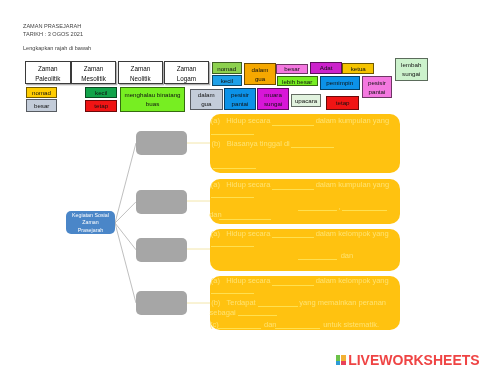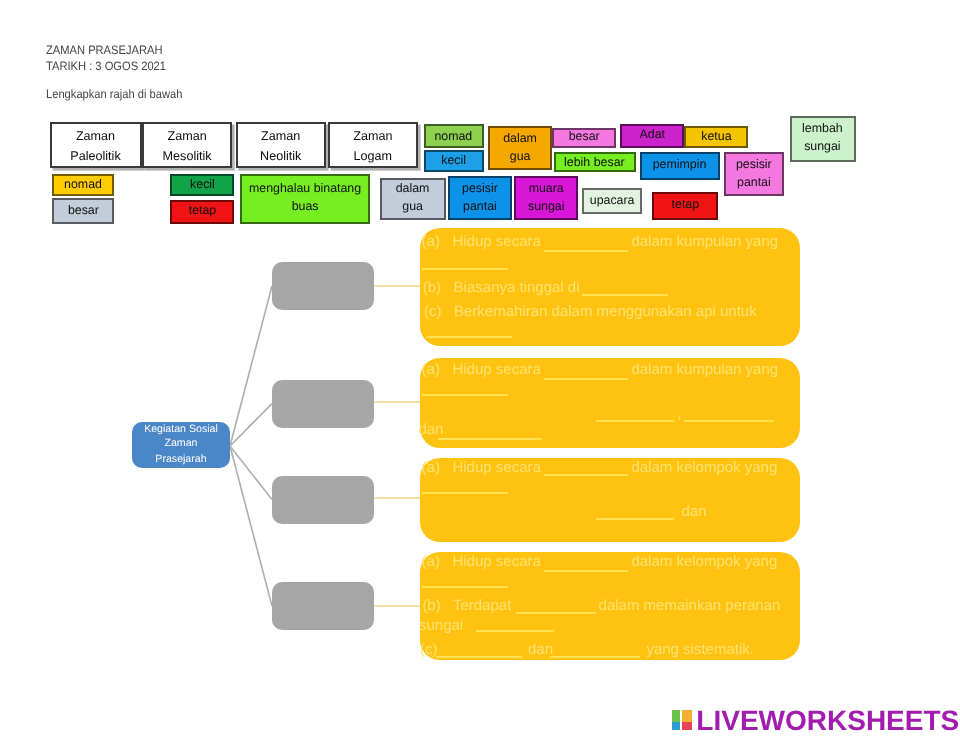--- a/index.html
+++ b/index.html
@@ -26,21 +26,21 @@
   .grey{position:absolute;background:#a6a6a6;border-radius:5px;}
   .bluebox{position:absolute;background:#4a86c8;border-radius:5px;color:#ffffff;
         display:flex;flex-direction:column;align-items:center;justify-content:center;
         text-align:center;font-size:5.3px;line-height:7.6px;}
 
   svg.lines{position:absolute;left:0;top:0;width:480px;height:371px;pointer-events:none;}
 
   .logo{position:absolute;display:flex;align-items:flex-start;}
   .logomark{position:relative;width:10.2px;height:10.2px;margin-right:2.3px;}
   .logomark i{position:absolute;display:block;}
-  .logotext{font-size:14px;font-weight:bold;color:#a21caf;letter-spacing:0px;line-height:10px;
+  .logotext{font-size:14px;font-weight:bold;color:#ef4444;letter-spacing:0px;line-height:10px;
             font-family:"Liberation Sans",sans-serif;}
 </style>
 </head>
 <body>
 
 <div class="page">
 
   <div class="hdr" style="left:23px;top:21.5px">ZAMAN PRASEJARAH</div>
   <div class="hdr" style="left:23px;top:30px">TARIKH : 3 OGOS 2021</div>
   <div class="hdr" style="left:23px;top:43.8px">Lengkapkan rajah di bawah</div>
@@ -125,21 +125,20 @@
       </div>
     </div>
 
   <div class="panel" style="left:210px;top:114px;width:189.5px;height:59.2px">
     <span class="ln" style="left:0.8px;top:2.10px">(a)&nbsp;&nbsp; Hidup secara</span>
     <span class="bl" style="left:61.5px;top:10.75px;width:42.5px"></span>
     <span class="ln" style="left:105.7px;top:2.10px">dalam kumpulan yang</span>
     <span class="bl" style="left:1.3px;top:20.2px;width:43.2px"></span>
     <span class="ln" style="left:1.4px;top:25px">(b)&nbsp;&nbsp; Biasanya tinggal di</span>
     <span class="bl" style="left:81px;top:33px;width:43.4px"></span>
-    <span class="ln" style="left:2px;top:36.70px">(c)&nbsp;&nbsp; Berkemahiran dalam menggunakan api untuk</span>
     <span class="bl" style="left:2.5px;top:54.2px;width:43.5px"></span>
   </div>
 
   <div class="panel" style="left:210px;top:178.8px;width:189.5px;height:45.1px">
     <span class="ln" style="left:0.8px;top:1.50px">(a)&nbsp;&nbsp; Hidup secara</span>
     <span class="bl" style="left:61.5px;top:10px;width:42.5px"></span>
     <span class="ln" style="left:105.7px;top:1.50px">dalam kumpulan yang</span>
     <span class="bl" style="left:1.3px;top:18.7px;width:43.2px"></span>
     <span class="bl" style="left:87.5px;top:31.7px;width:39.5px"></span>
     <span class="ln" style="left:128.6px;top:23.40px">,</span>
@@ -157,28 +156,28 @@
     <span class="ln" style="left:130.7px;top:22.40px">dan</span>
   </div>
 
   <div class="panel" style="left:210px;top:276.2px;width:189.5px;height:53.7px">
     <span class="ln" style="left:0.8px;top:0.30px">(a)&nbsp;&nbsp; Hidup secara</span>
     <span class="bl" style="left:61.5px;top:8.5px;width:42.5px"></span>
     <span class="ln" style="left:105.7px;top:0.30px">dalam kelompok yang</span>
     <span class="bl" style="left:1.3px;top:17.1px;width:43.2px"></span>
     <span class="ln" style="left:1.2px;top:21.40px">(b)&nbsp;&nbsp; Terdapat</span>
     <span class="bl" style="left:47.5px;top:30px;width:40.5px"></span>
-    <span class="ln" style="left:89.3px;top:21.40px">dalam memainkan peranan</span>
-    <span class="ln" style="left:-0.5px;top:31.70px">sungai</span>
+    <span class="ln" style="left:89.3px;top:21.40px">yang memainkan peranan</span>
+    <span class="ln" style="left:-0.5px;top:31.70px">sebagai</span>
     <span class="bl" style="left:27.5px;top:39.3px;width:39.5px"></span>
     <span class="ln" style="left:0px;top:43.50px">(c)</span>
     <span class="bl" style="left:8px;top:52.1px;width:43.2px"></span>
     <span class="ln" style="left:54px;top:43.50px">dan</span>
     <span class="bl" style="left:65px;top:52.1px;width:45px"></span>
-    <span class="ln" style="left:113.2px;top:43.50px">yang sistematik.</span>
+    <span class="ln" style="left:113.2px;top:43.50px">untuk sistematik.</span>
   </div>
 
   <svg class="lines" viewBox="0 0 480 371">
     <g stroke="#aeaeae" stroke-width="0.8" fill="none">
       <path d="M115,223 L136,143"></path>
       <path d="M115,223 L136,201.8"></path>
       <path d="M115,223 L136,249.8"></path>
       <path d="M115,223 L136,303"></path>
     </g>
     <g stroke="#f2e3a0" stroke-width="0.9" fill="none">

